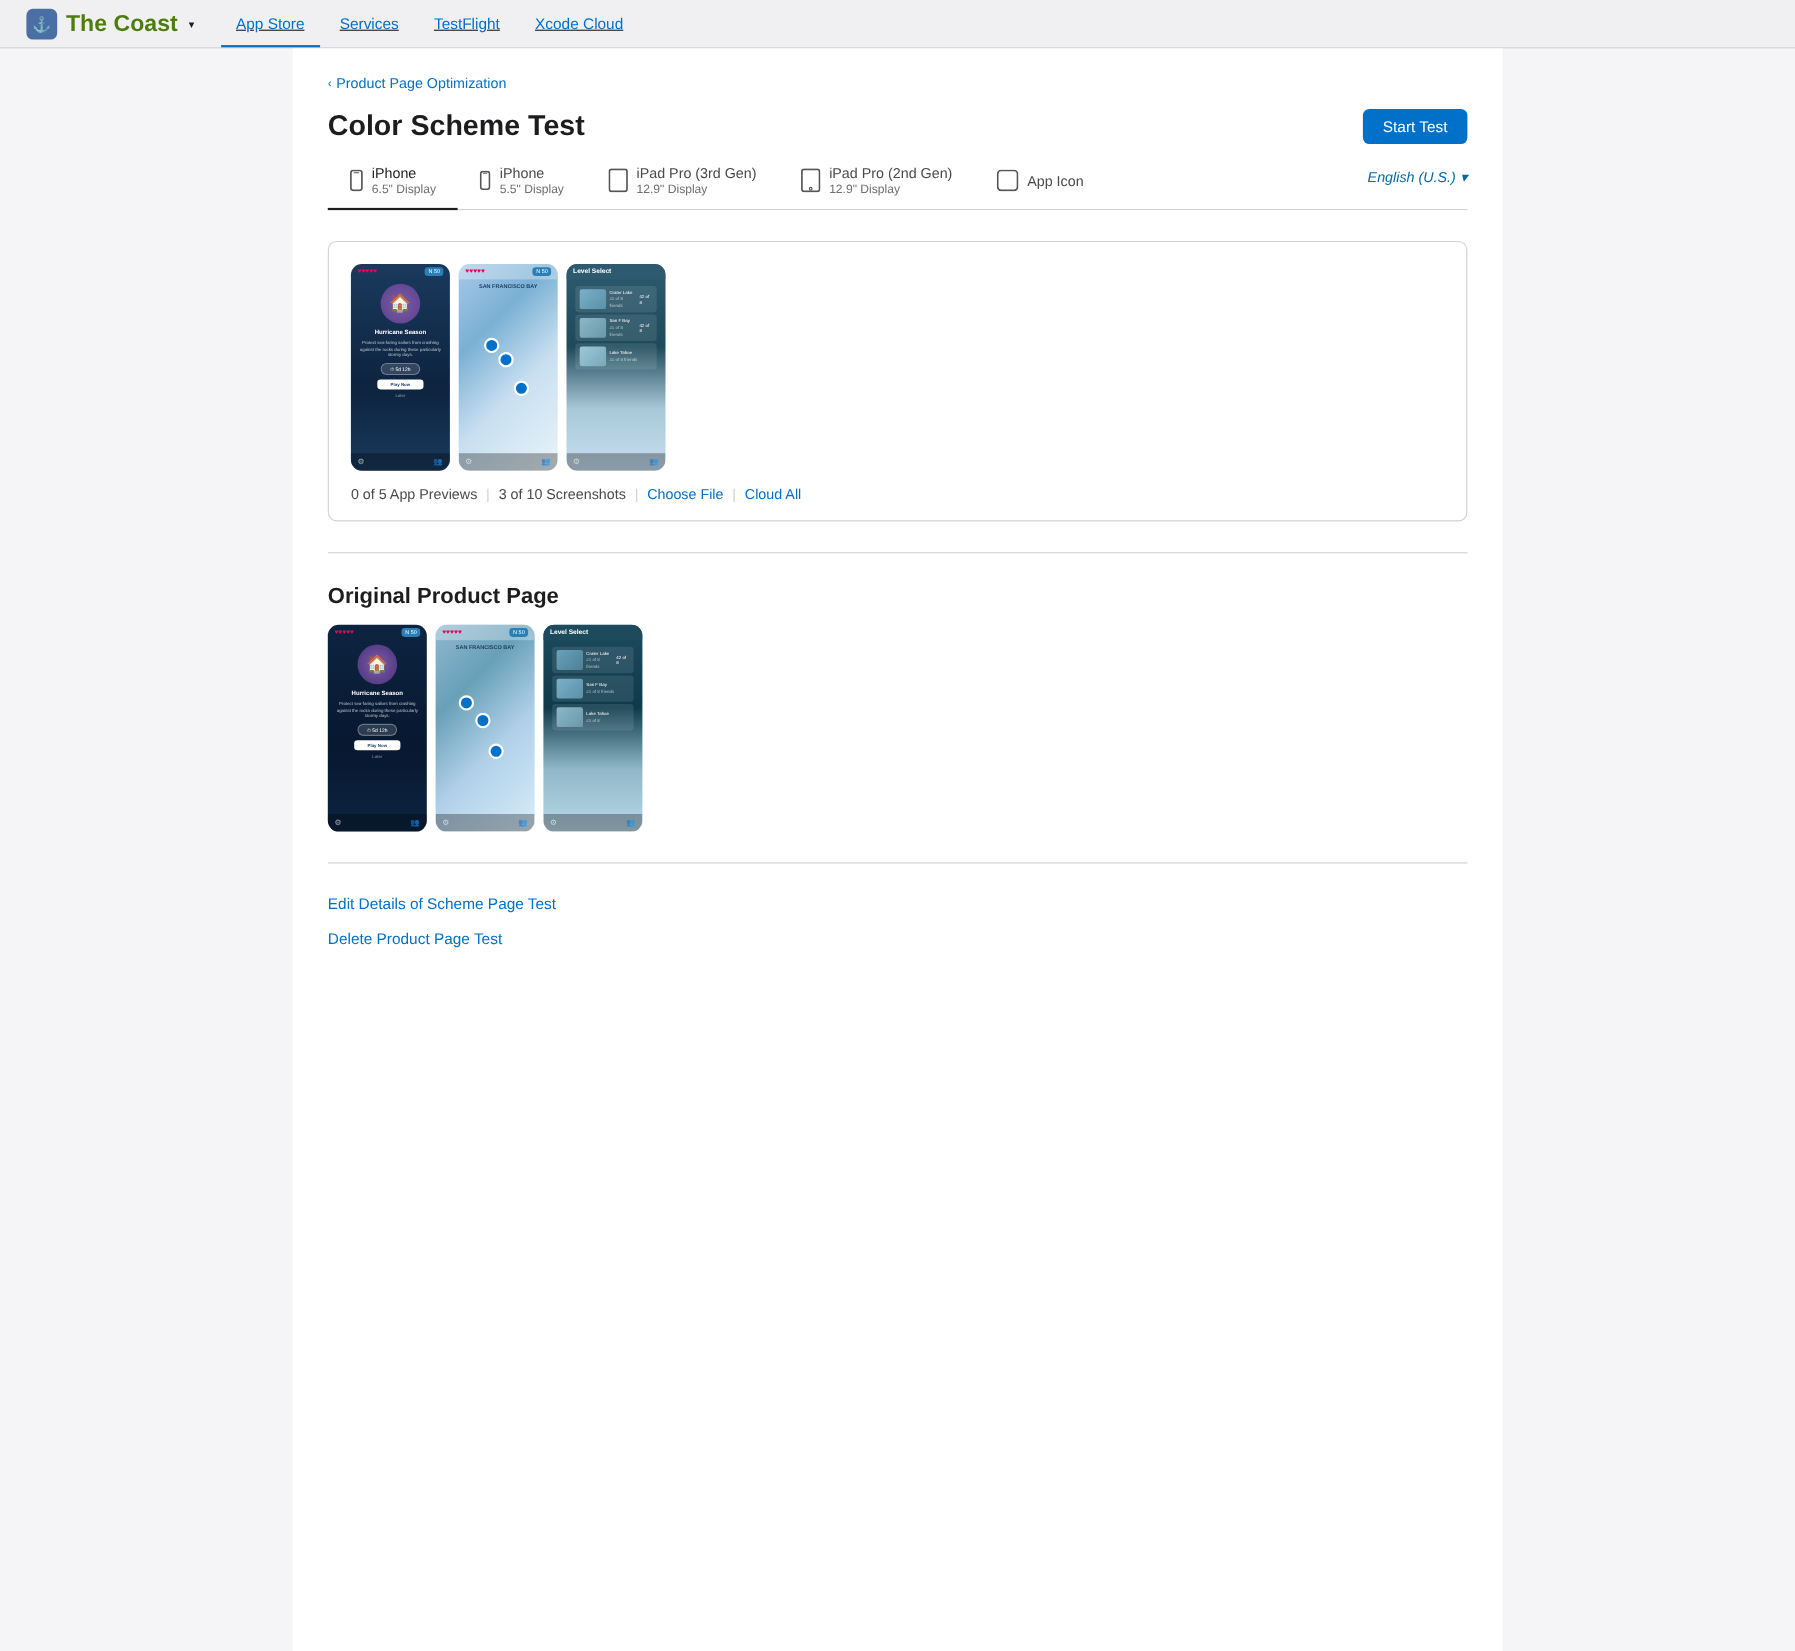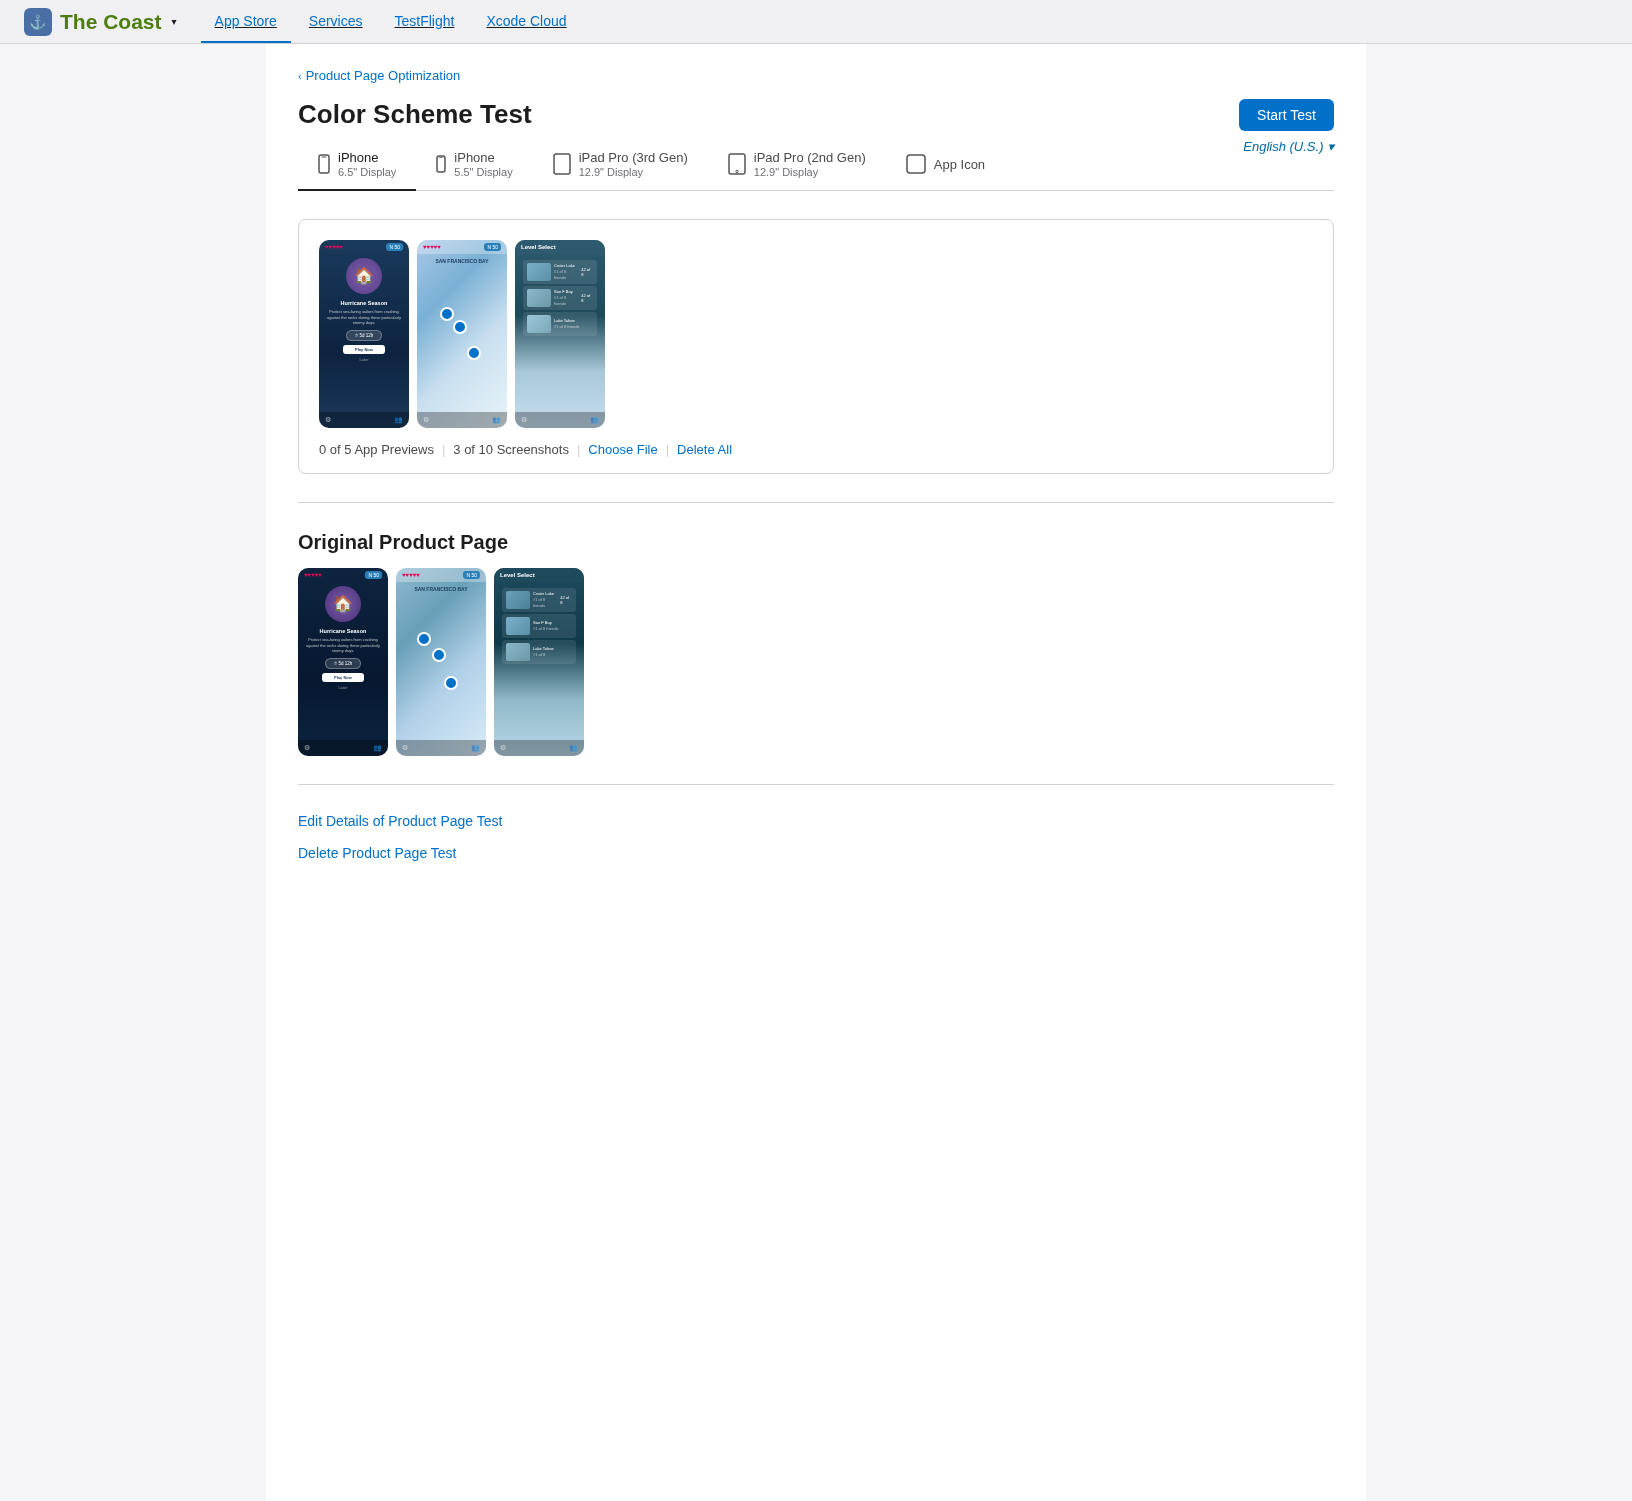--- a/index.html
+++ b/index.html
@@ -117,21 +117,21 @@
       font-size: 13px;
       color: #4a4a4a;
       line-height: 1.5;
       max-width: 800px;
       margin-bottom: 24px;
     }
 
     
     .device-tabs {
       display: flex;
-      align-items: flex-start;
+      align-items: center;
       border-bottom: 1px solid #d1d1d6;
       margin-bottom: 28px;
       gap: 0;
       justify-content: space-between;
     }
     .device-tabs-left {
       display: flex;
       align-items: center;
       gap: 0;
     }
@@ -582,21 +582,21 @@
 
       </div>
 
       <div class="screenshots-footer">
         <span>0 of 5 App Previews</span>
         <span class="screenshots-footer-divider">|</span>
         <span>3  of 10 Screenshots</span>
         <span class="screenshots-footer-divider">|</span>
         <span class="screenshots-footer-link">Choose File</span>
         <span style="margin: 0 8px; color:#d1d1d6">|</span>
-        <span class="screenshots-footer-link">Delete All</span>
+        <span class="screenshots-footer-link">Cloud All</span>
       </div>
     </div>
   </div>
 
   <hr class="section-divider">
 
   <div class="original-section">
     <h2 class="original-title">Original Product Page</h2>
 
     <div class="screenshots-row">
@@ -666,17 +666,17 @@
           <span class="bottom-icon">👥</span>
         </div>
       </div>
 
     </div>
   </div>
 
   <hr class="section-divider">
 
   <div class="bottom-links">
-    <a class="bottom-link">Edit Details of Product Page Test</a>
+    <a class="bottom-link">Edit Details of Scheme Page Test</a>
     <a class="bottom-link">Delete Product Page Test</a>
   </div>
 
 </div>
 
 </body></html>

